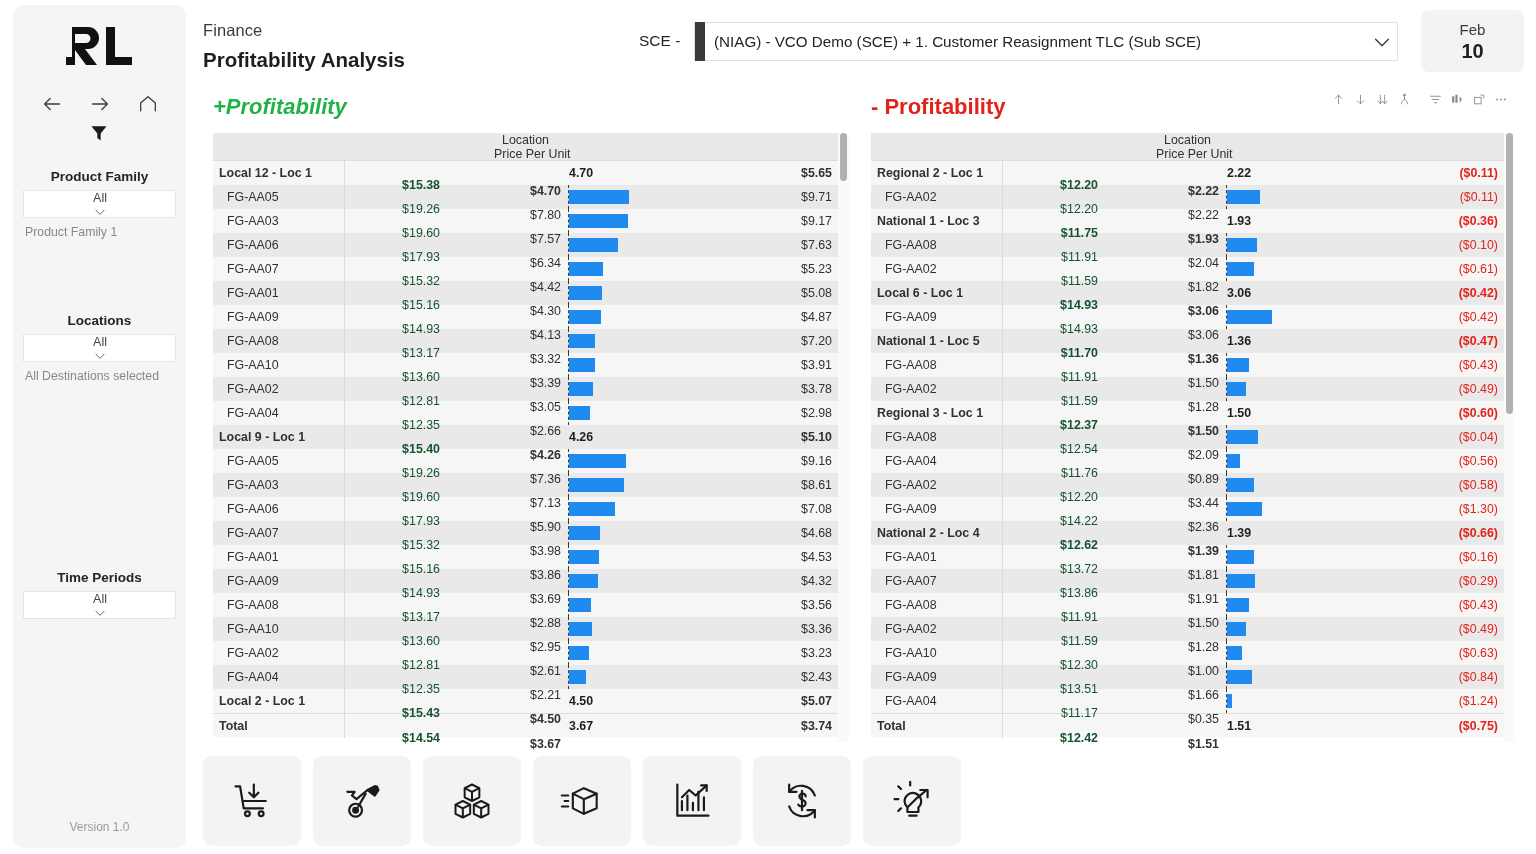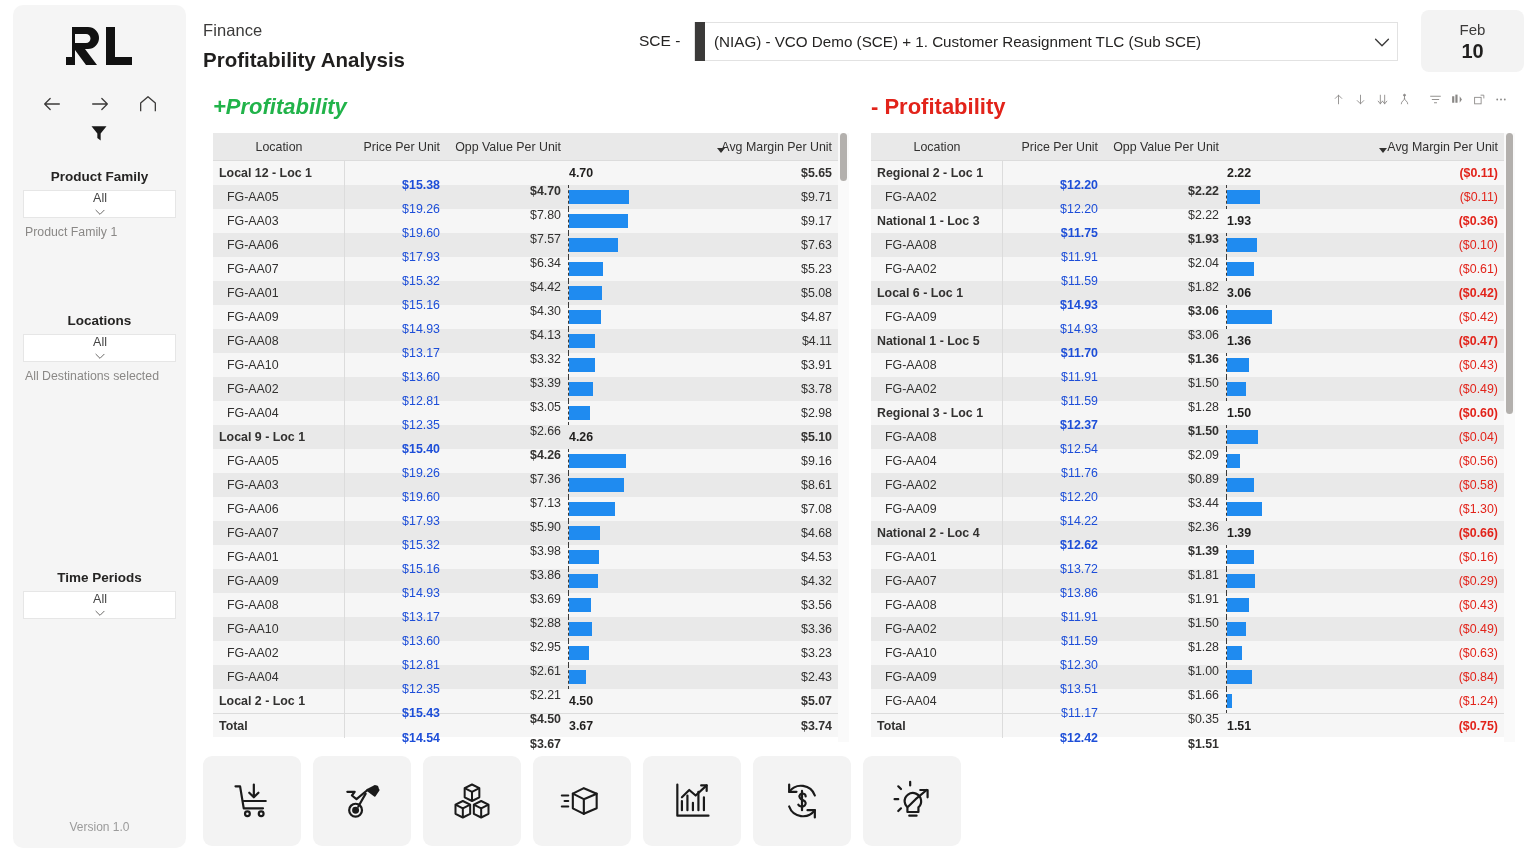--- a/index.html
+++ b/index.html
@@ -96,21 +96,21 @@
   }
   .tb-sep { width:9px; }
 
   
   .tbl { position:absolute; top:133px; font-size:12.4px; }
   #tbl-left  { left:213px; width:625px; }
   #tbl-right { left:871px; width:633px; }
   .thead {
     display:flex; height:28px; background:#e9e9e9;
     border-bottom:1px solid #dcdcdc; color:#323130;
-    align-items:center; font-size:12.4px;
+    align-items:center; font-size:12.4px;flex-direction:column;
   }
   .thead .th { display:flex; align-items:center; height:100%; cursor:pointer; }
   .th-loc  { width:132px; justify-content:center; }
   .th-ppu  { width:100px; justify-content:flex-end; padding-right:5px; }
   .th-opv  { width:120px; justify-content:flex-end; padding-right:4px; }
   .th-bar  { width:86px; }
   .th-amp  { flex:1; justify-content:flex-end; padding-right:6px; position:relative; }
   .sort-caret {
     position:absolute; left:50%; margin-left:-28px; top:15px;
     width:0;height:0;border-left:4px solid transparent;
@@ -123,21 +123,21 @@
   .row.grp  { background:#f6f6f6; font-weight:bold; color:#201f1e; }
   .row.grp.alt { background:#e9e9e9; }
   .row.total {
     background:#f6f6f6; font-weight:bold; color:#201f1e;
     border-top:1px solid #dcdcdc;
   }
   .c-loc { width:132px; padding-left:14px; color:#323130;
            border-right:1px solid #dcdcdc; height:24px; line-height:24px;
            overflow:hidden; white-space:nowrap; }
   .row.grp .c-loc, .row.total .c-loc { padding-left:6px; }
-  .c-ppu { width:100px; text-align:right; padding-right:5px; color:#1d4ed8;margin-top:24px; }
+  .c-ppu { width:100px; text-align:right; padding-right:5px; color:#14532d;margin-top:24px; }
   .c-opv { width:120px; text-align:right; padding-right:4px; color:#323130;margin-top:36px; }
   .c-bar { width:86px; height:24px; position:relative; }
   .c-bar .zeroline {
     position:absolute; left:3px; top:0; width:0;
     border-left:1px dashed #3b3a39; height:24px;
   }
   .c-bar .bar {
     position:absolute; left:4px; top:5px; height:14px; background:#1f8bf0;
   }
   .c-bar .barlabel {
@@ -401,21 +401,21 @@
           <div class="c-amp">$4.87</div>
         </div>
         <div class="row alt">
           <div class="c-loc">FG-AA08</div>
           <div class="c-ppu">$13.17</div>
           <div class="c-opv">$3.32</div>
           <div class="c-bar">
             <span class="zeroline"></span>
             <span class="bar" style="width: 25.73px;"></span>
           </div>
-          <div class="c-amp">$4.11</div>
+          <div class="c-amp">$7.20</div>
         </div>
         <div class="row plain">
           <div class="c-loc">FG-AA10</div>
           <div class="c-ppu">$13.60</div>
           <div class="c-opv">$3.39</div>
           <div class="c-bar">
             <span class="zeroline"></span>
             <span class="bar" style="width: 26.2725px;"></span>
           </div>
           <div class="c-amp">$3.91</div>

